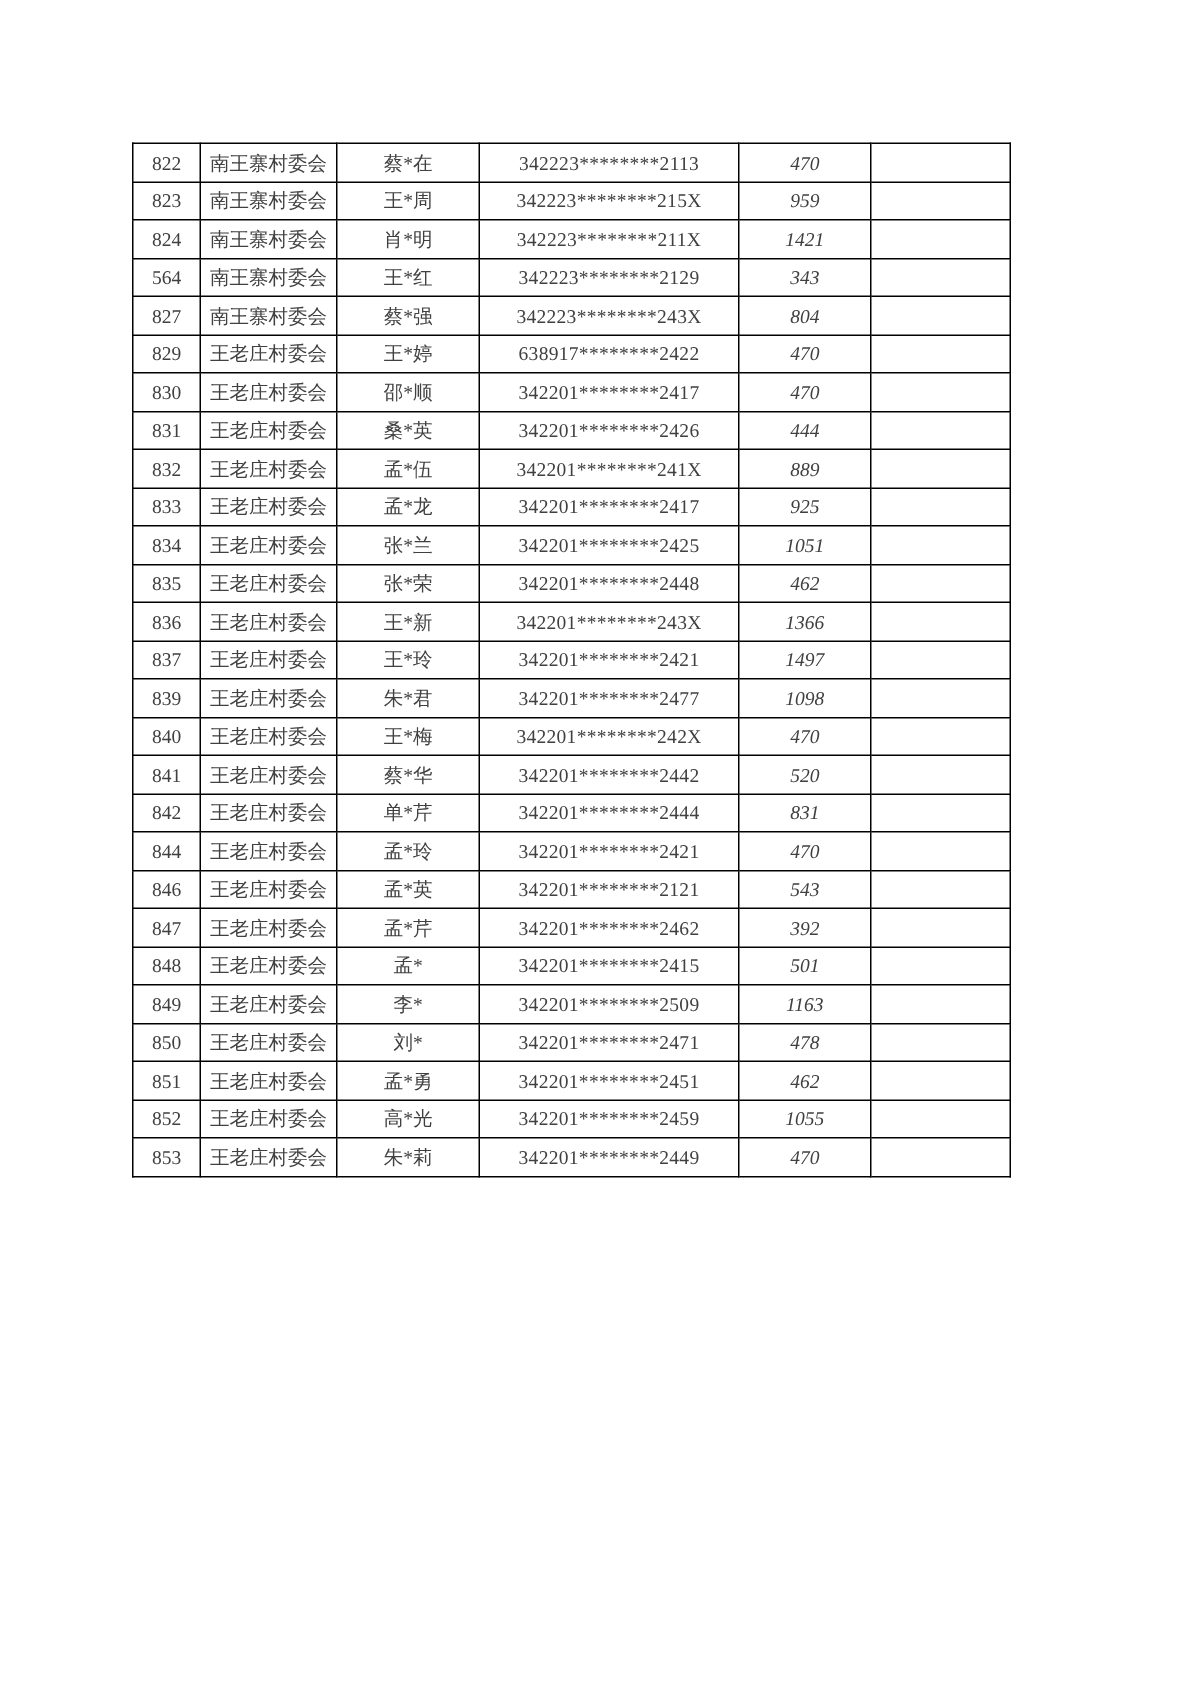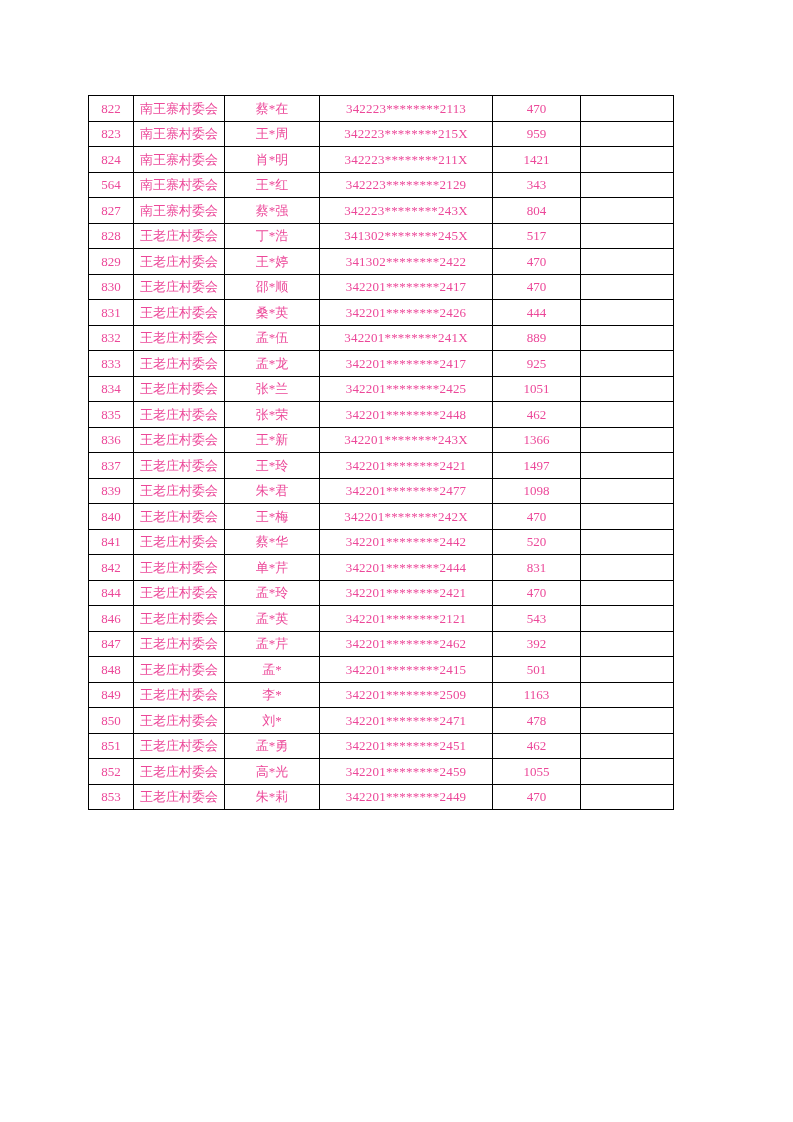--- a/index.html
+++ b/index.html
@@ -7,21 +7,21 @@
     padding: 0;
     background: #ffffff;
   }
   .page {
     position: relative;
     width: 793px;
     height: 1122px;
     background: #ffffff;
     overflow: hidden;
     font-family: "Liberation Serif", "DejaVu Serif", serif;
-    color: #ec4899;
+    color: #404040;
   }
   table.data-table {
     position: absolute;
     left: 88px;
     top: 95px;
     border-collapse: collapse;
     table-layout: fixed;
   }
   table.data-table td {
     border: 1px solid #000000;
@@ -31,21 +31,21 @@
     vertical-align: middle;
     font-size: 13px;
     line-height: 1;
     white-space: nowrap;
     overflow: hidden;
   }
   td.c-idx    { width: 40px;  }
   td.c-vill   { width: 86px; margin-top: 44px;  }
   td.c-name   { width: 90px;  }
   td.c-id     { width: 168px; font-size: 12.5px; letter-spacing: 0.2px; }
-  td.c-amt    { width: 83px;  font-size: 12.5px; }
+  td.c-amt    { width: 83px;  font-size: 12.5px; font-style: italic; }
   td.c-blank  { width: 88px;  }
 </style>
 </head>
 <body>
 
 <div class="page">
   <table class="data-table">
     <tbody>
         <tr>
           <td class="c-idx">822</td>
@@ -81,32 +81,24 @@
         </tr>
         <tr>
           <td class="c-idx">827</td>
           <td class="c-vill">南王寨村委会</td>
           <td class="c-name">蔡*强</td>
           <td class="c-id">342223********243X</td>
           <td class="c-amt">804</td>
           <td class="c-blank"></td>
         </tr>
         <tr>
-          <td class="c-idx">828</td>
-          <td class="c-vill">王老庄村委会</td>
-          <td class="c-name">丁*浩</td>
-          <td class="c-id">341302********245X</td>
-          <td class="c-amt">517</td>
-          <td class="c-blank"></td>
-        </tr>
-        <tr>
           <td class="c-idx">829</td>
           <td class="c-vill">王老庄村委会</td>
           <td class="c-name">王*婷</td>
-          <td class="c-id">341302********2422</td>
+          <td class="c-id">638917********2422</td>
           <td class="c-amt">470</td>
           <td class="c-blank"></td>
         </tr>
         <tr>
           <td class="c-idx">830</td>
           <td class="c-vill">王老庄村委会</td>
           <td class="c-name">邵*顺</td>
           <td class="c-id">342201********2417</td>
           <td class="c-amt">470</td>
           <td class="c-blank"></td>

